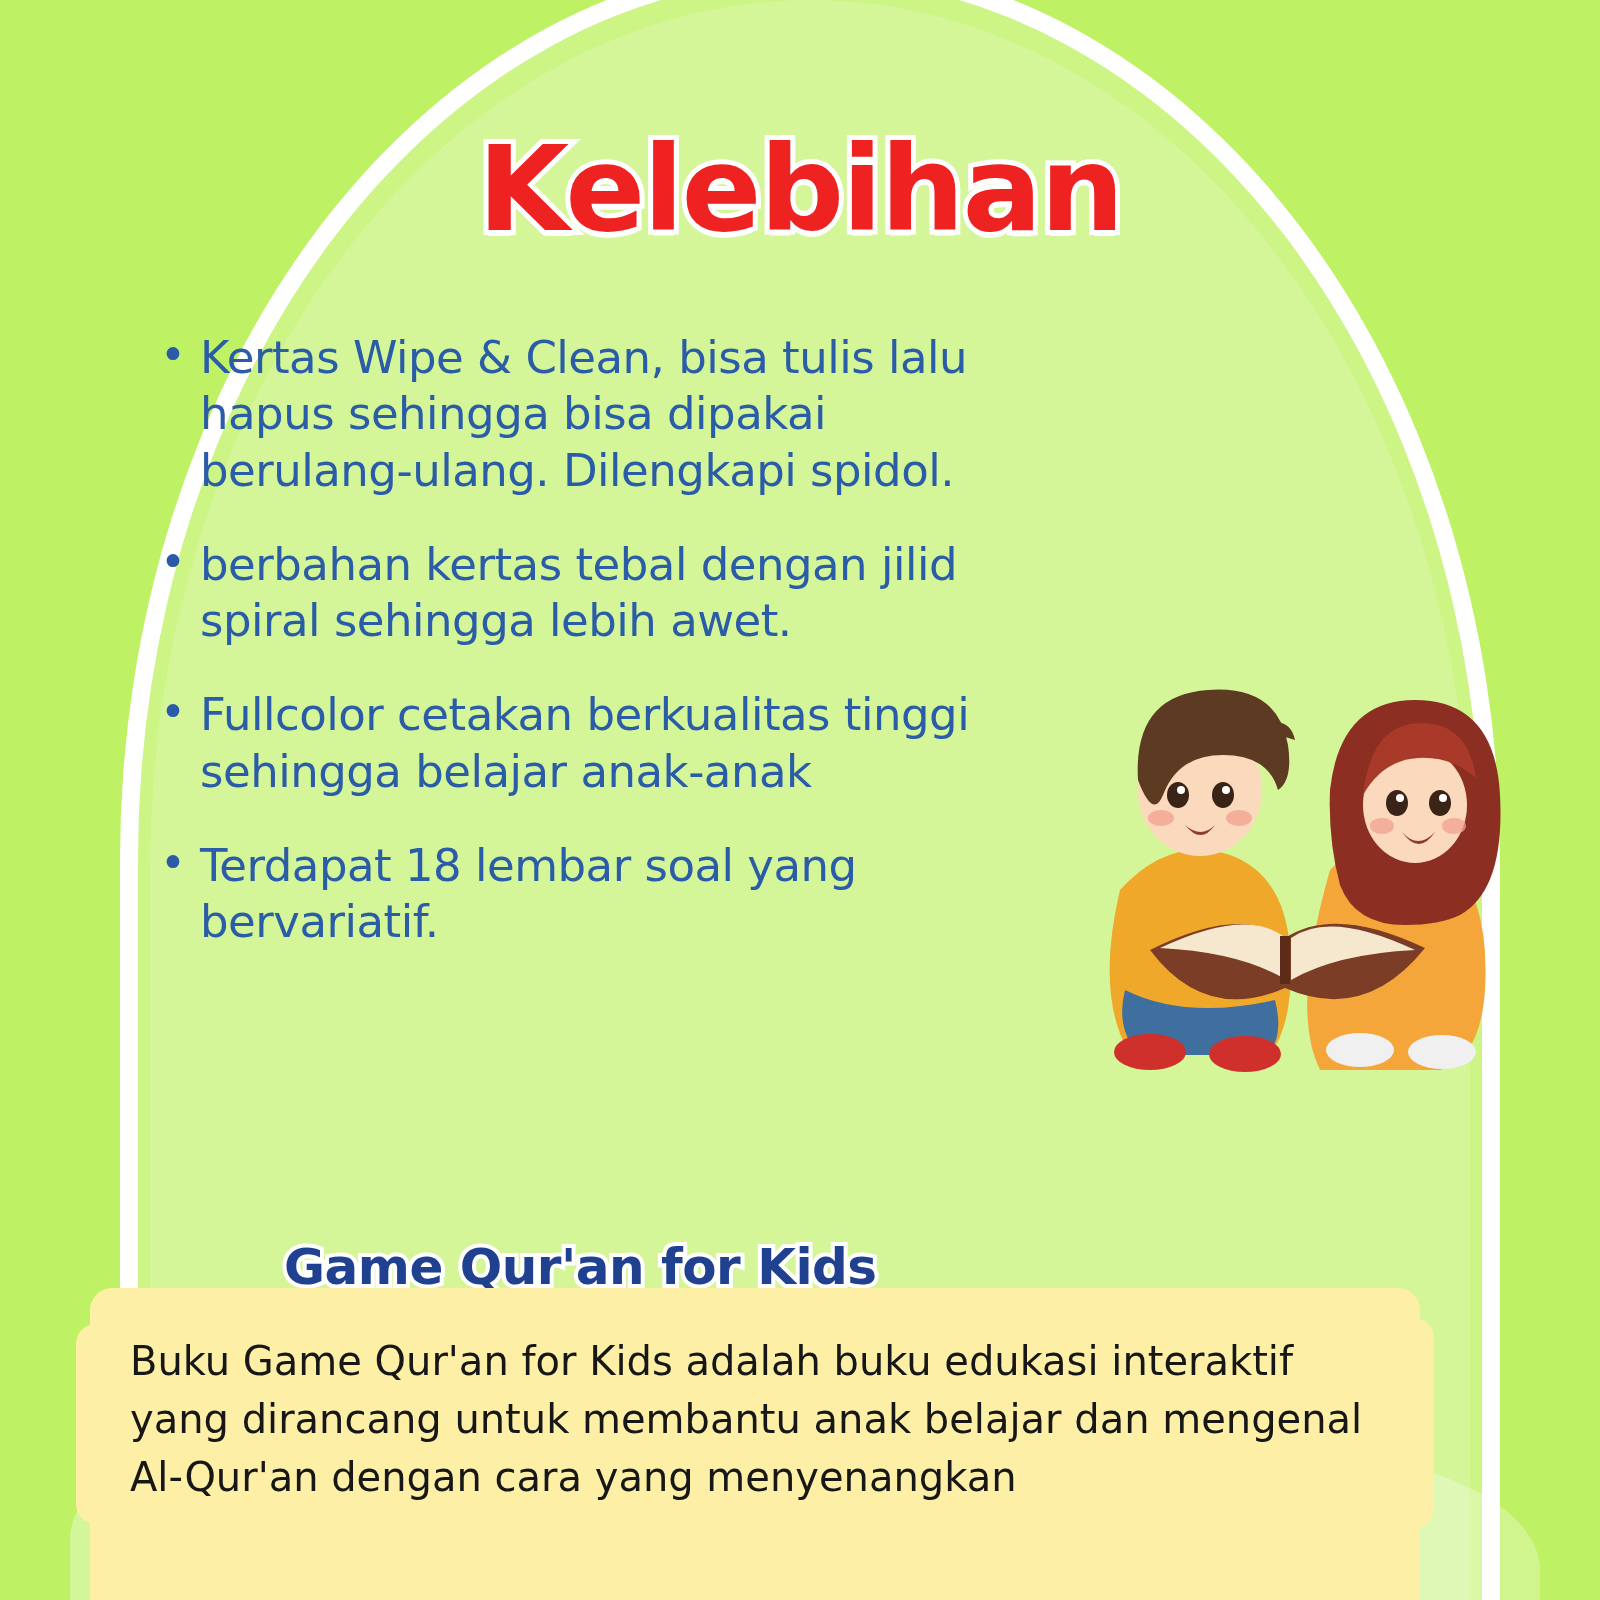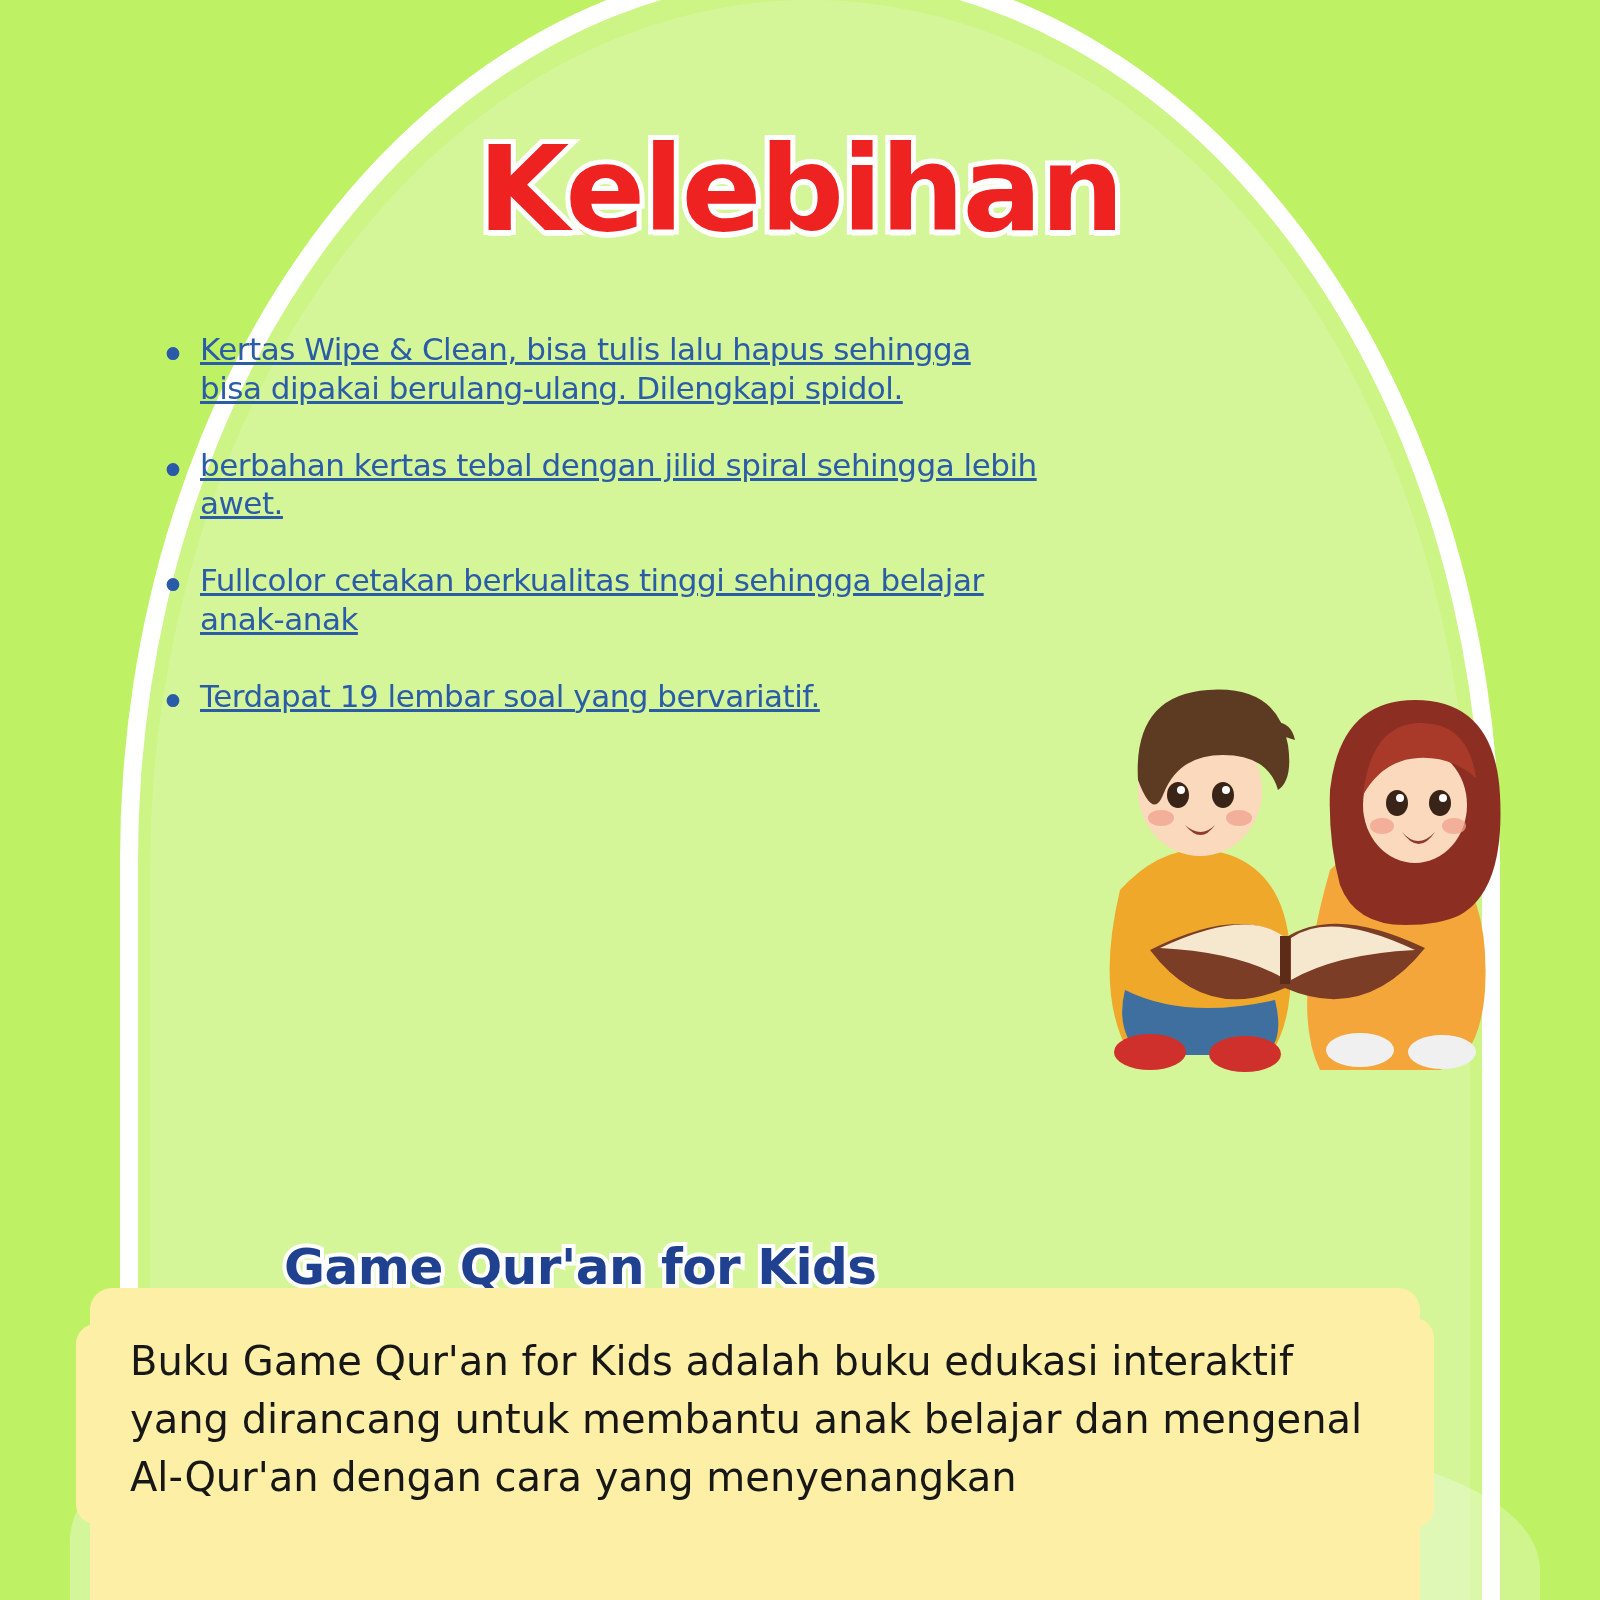--- a/index.html
+++ b/index.html
@@ -93,26 +93,25 @@
   }
   .bullet {
     flex: 0 0 auto;
     width: 40px;
     font-size: 44px;
     line-height: 1.12;
     color: #2a5aa8;
     text-align: left;
   }
   .point-text {
-    font-size: 31px;
+    font-size: 45px;
     line-height: 1.25;
     color: #2b5ca8;
     font-weight: 500;
     letter-spacing: -0.5px;
-    text-decoration: underline;
   }
 
   
   .kids {
     position: absolute;
     right: 70px;
     top: 620px;
     width: 500px;
     height: 480px;
   }
@@ -189,21 +188,21 @@
     <div class="point">
       <span class="bullet">•</span>
       <span class="point-text">berbahan kertas tebal dengan jilid spiral sehingga lebih awet.</span>
     </div>
     <div class="point">
       <span class="bullet">•</span>
       <span class="point-text">Fullcolor cetakan berkualitas tinggi sehingga belajar anak-anak</span>
     </div>
     <div class="point">
       <span class="bullet">•</span>
-      <span class="point-text">Terdapat 19 lembar soal yang bervariatif.</span>
+      <span class="point-text">Terdapat 18 lembar soal yang bervariatif.</span>
     </div>
   </div>
 
   <div class="kids">
     <svg viewBox="0 0 500 480" width="500" height="480" xmlns="http://www.w3.org/2000/svg">
 
       <g>
         <path d="M300 250 q60 -60 120 -10 q40 40 35 130 q-5 70 -45 80 l-120 0 q-30 -60 10 -200 z" fill="#f4a63b"></path>
 
         <path d="M300 170 q10 -90 85 -90 q80 0 85 95 q5 95 -40 120 q-20 10 -55 10 q-50 0 -65 -40 q-12 -45 -10 -95 z" fill="#8c2f22"></path>

